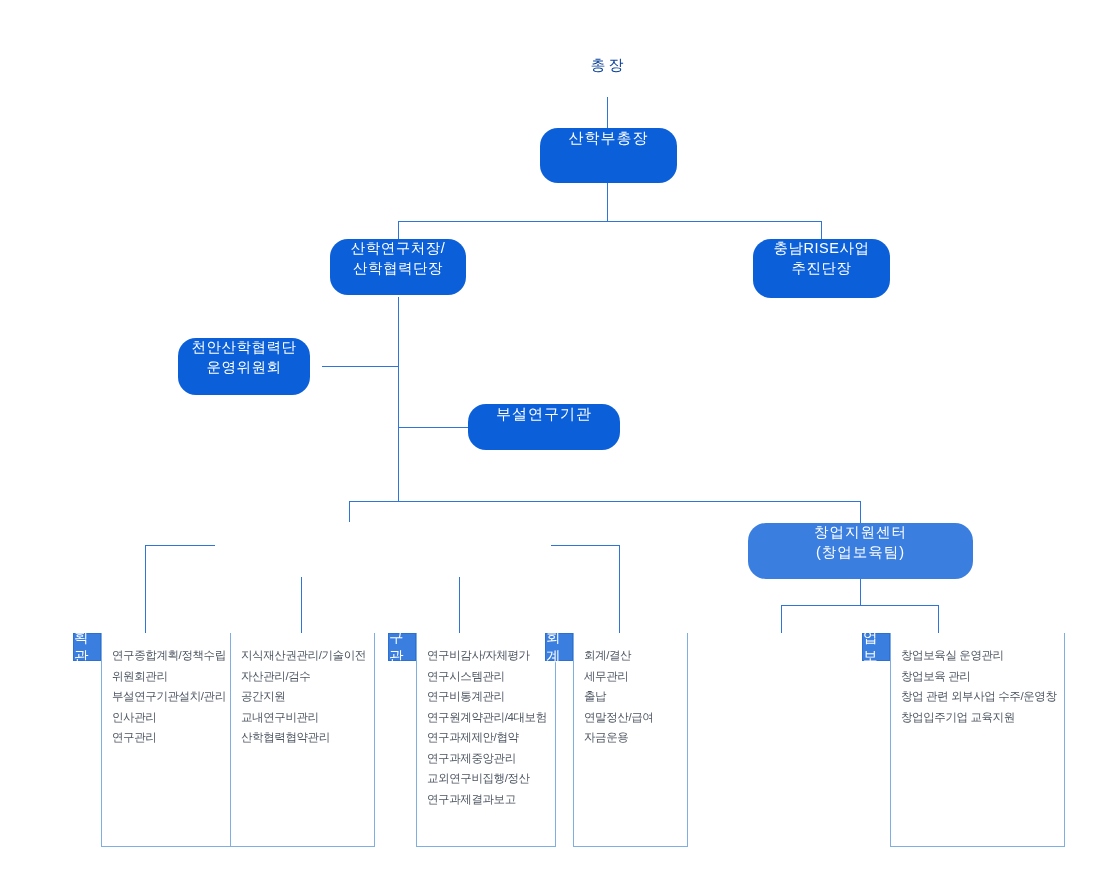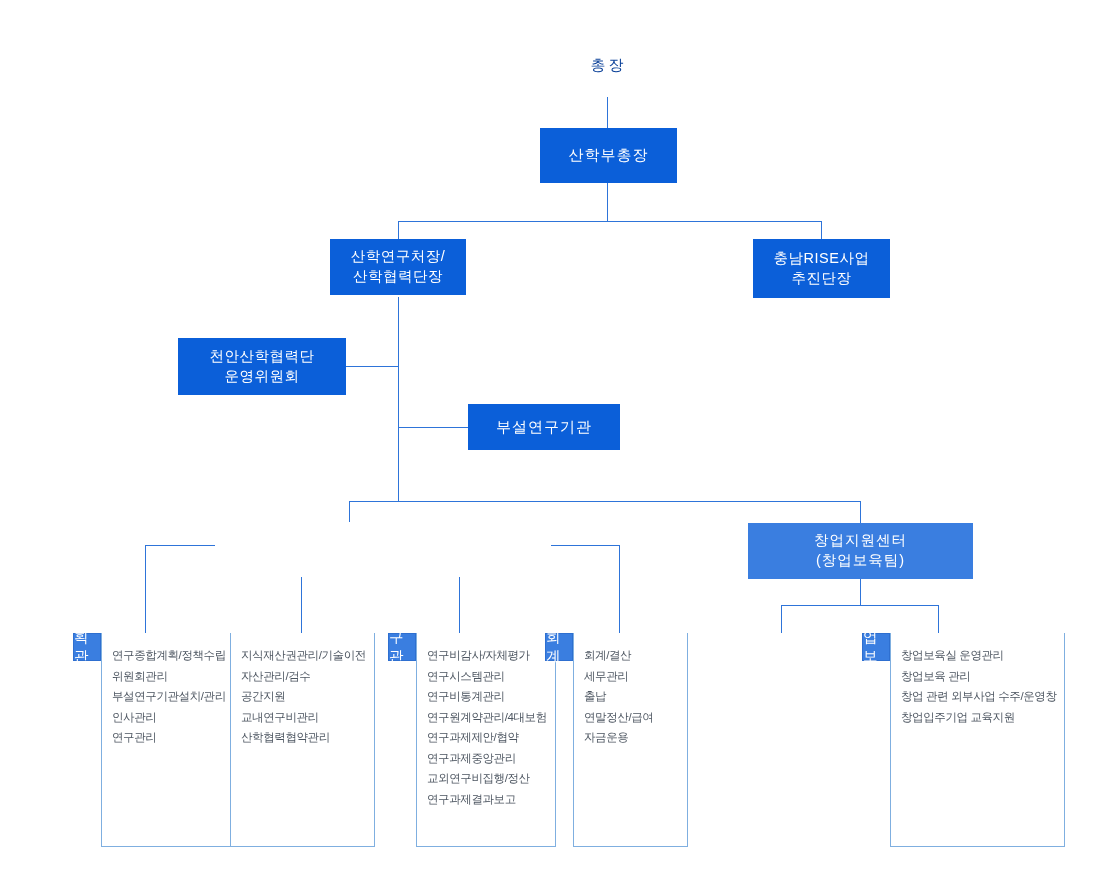--- a/index.html
+++ b/index.html
@@ -1,20 +1,20 @@
 <!DOCTYPE html>
 <html><head>
 <meta charset="utf-8">
 <style>
   html,body{margin:0;padding:0;background:#ffffff;}
   body{font-family:"Liberation Sans","DejaVu Sans",sans-serif;}
   #stage{position:relative;width:1109px;height:873px;background:#ffffff;overflow:hidden;}
 
-  .node{position:absolute;display:flex;align-items:center;justify-content:center;
-        text-align:center;box-sizing:border-box;}
+  .node{position:absolute;display:flex;justify-content:center;
+        text-align:center;box-sizing:border-box;border-radius:18px;}
   .node .box-label{white-space:pre-line;line-height:1.35;}
 
   .solid{background:#0B5FD9;color:#ffffff;font-size:15px;letter-spacing:1px;}
   .solid.two-line{font-size:14.5px;letter-spacing:0.5px;}
 
   .team{background:#3A7EE0;color:#ffffff;font-size:15px;letter-spacing:1px;}
 
   .president-wrap{position:absolute;box-sizing:border-box;
         background:linear-gradient(135deg,#06388F 0%,#0A4AB4 55%,#0D5BD0 100%);}
   .president-inner{width:100%;height:100%;background:#ffffff;display:flex;
@@ -72,21 +72,21 @@
   <div class="node solid two-line" style="left:330px;top:239px;width:136px;height:56px;">
     <span class="box-label">산학연구처장/
 산학협력단장</span>
   </div>
 
   <div class="node solid two-line" style="left:753px;top:239px;width:137px;height:59px;">
     <span class="box-label">충남RISE사업
 추진단장</span>
   </div>
 
-  <div class="node solid two-line" style="left:178px;top:338px;width:168px;height:57px;">
+  <div class="node solid two-line" style="left:178px;top:338px;width:132px;height:57px;">
     <span class="box-label">천안산학협력단
 운영위원회</span>
   </div>
 
   <div class="node solid" style="left:468px;top:404px;width:152px;height:46px;">
     <span class="box-label">부설연구기관</span>
   </div>
 
 
   <div class="node team" style="left:748px;top:523px;width:225px;height:56px;font-size:14.5px;">

